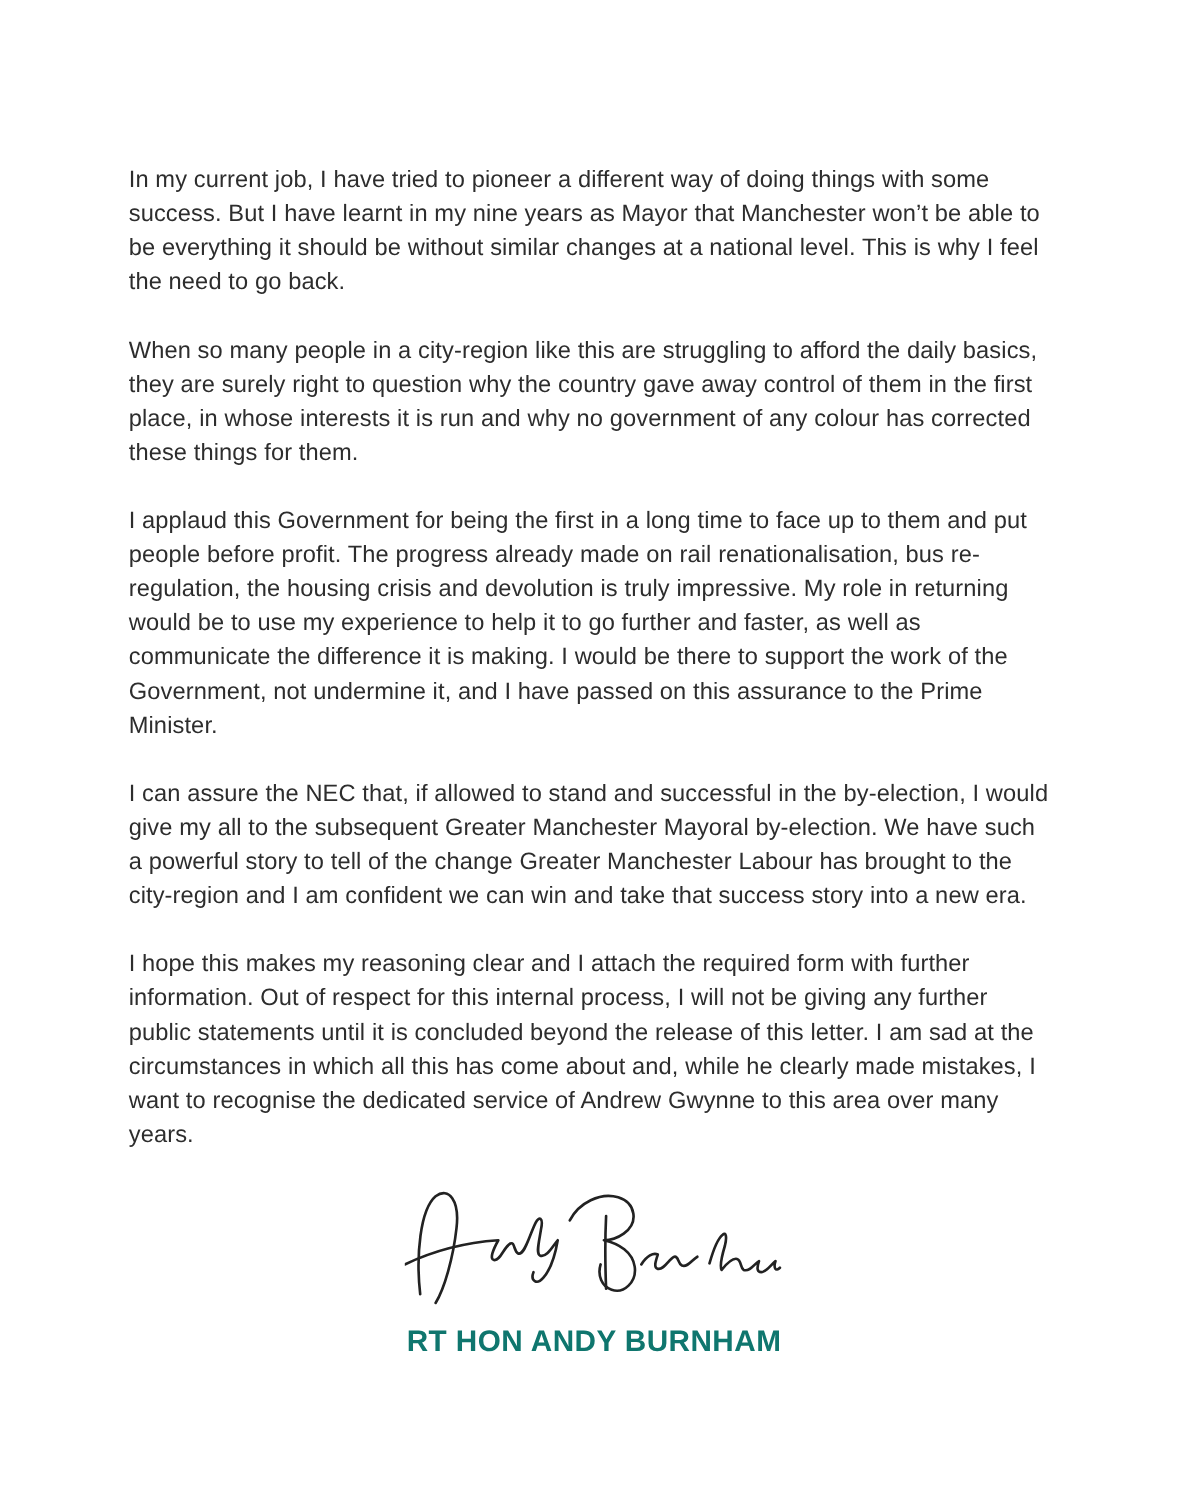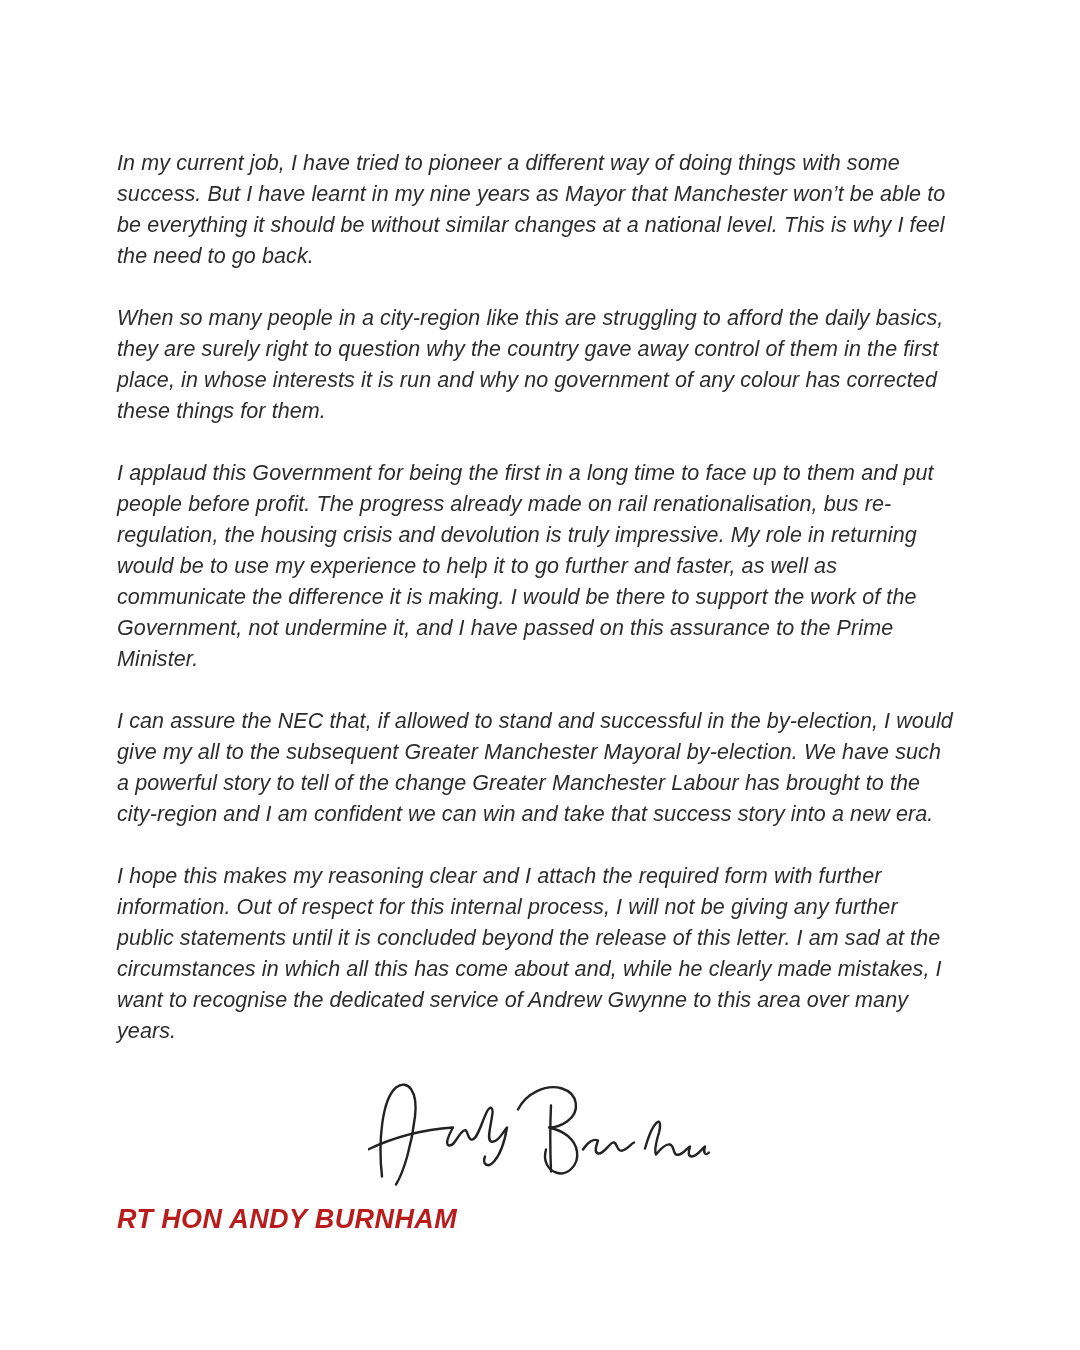--- a/index.html
+++ b/index.html
@@ -9,21 +9,20 @@
     background: #ffffff;
     font-family: "Liberation Sans", "DejaVu Sans", sans-serif;
     color: #2d2d2d;
     overflow: hidden;
   }
   .page {
     width: 1080px;
     height: 1350px;
     padding: 148px 117px 0 117px;
     background: #ffffff;
-    font-style: italic;
   }
   .letter-body p {
     max-width: 836px;
     font-size: 21.5px;
     line-height: 31px;
     letter-spacing: 0.1px;
     margin: 0 0 31px 0;
     color: #2d2d2d;
   }
   .letter-body p.closing {
@@ -34,24 +33,25 @@
     width: 846px;
     display: flex;
     justify-content: center;
     margin-top: 2px;
   }
   .signature-row svg {
     display: block;
   }
   .signatory {
     width: 846px;
+    text-align: center;
     font-weight: 700;
     font-size: 27px;
     letter-spacing: 0.4px;
-    color: #b91c1c;
+    color: #0f766e;
     margin-top: 14px;
     white-space: nowrap;
   }
 </style>
 </head>
 <body>
 
 <div class="page">
 
   <div class="letter-body">

